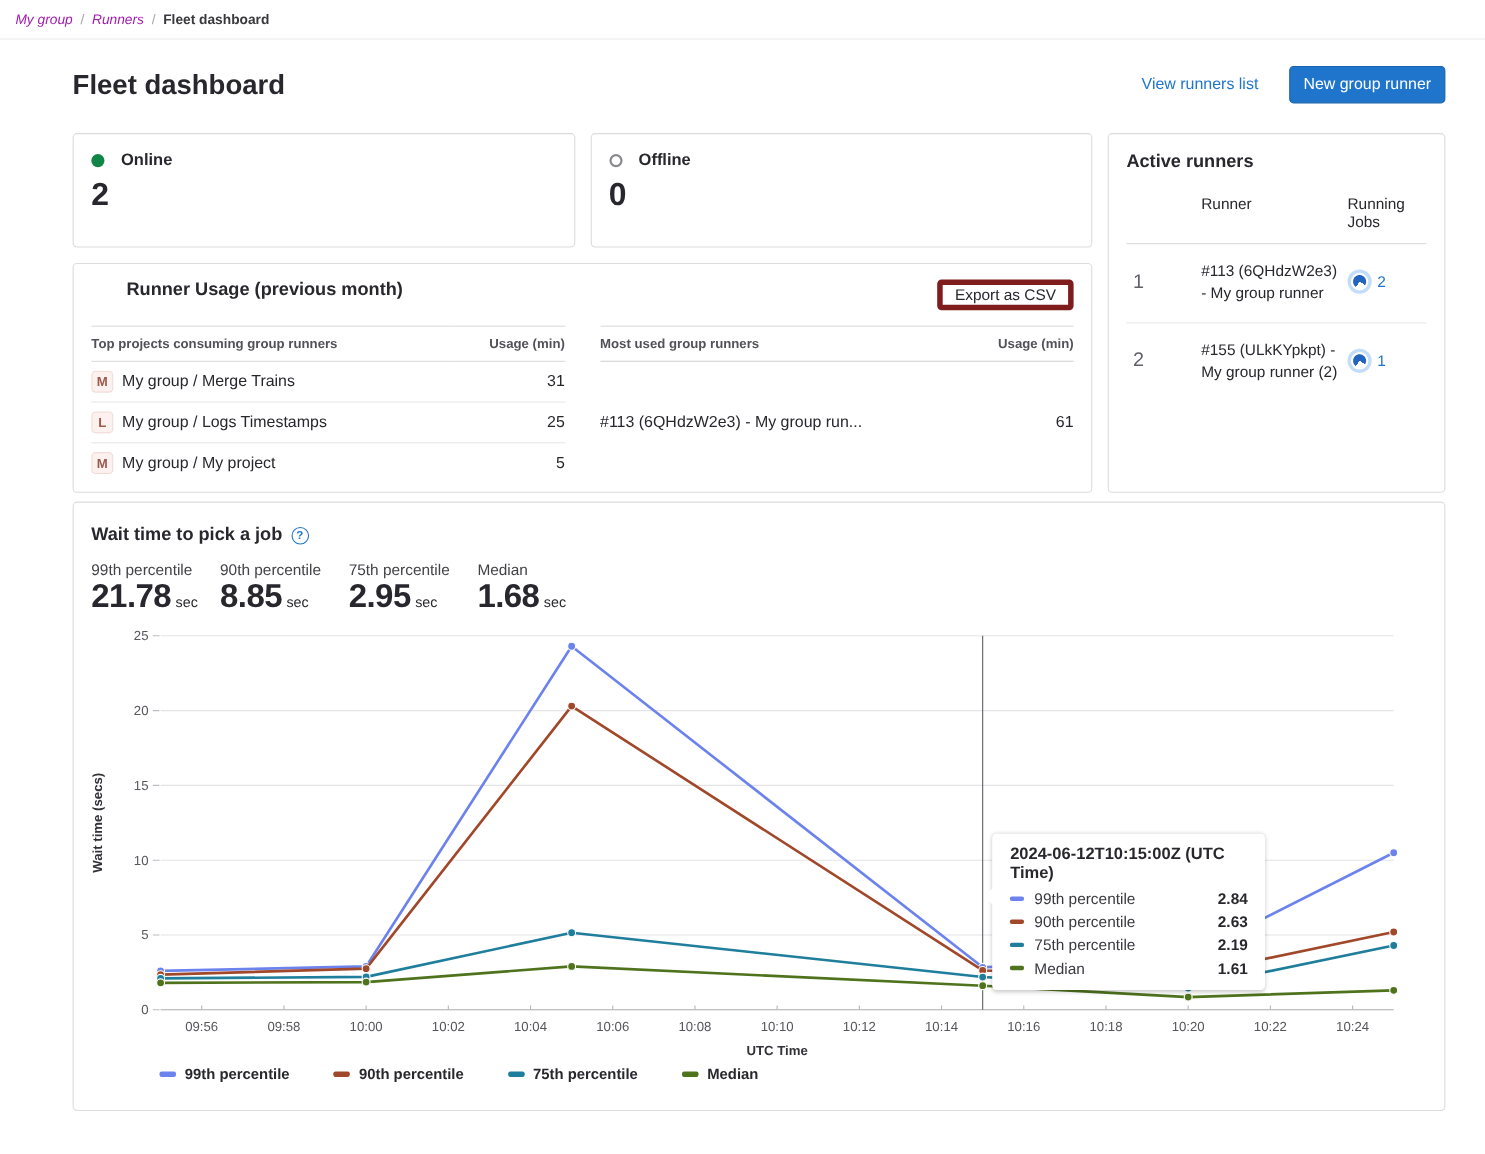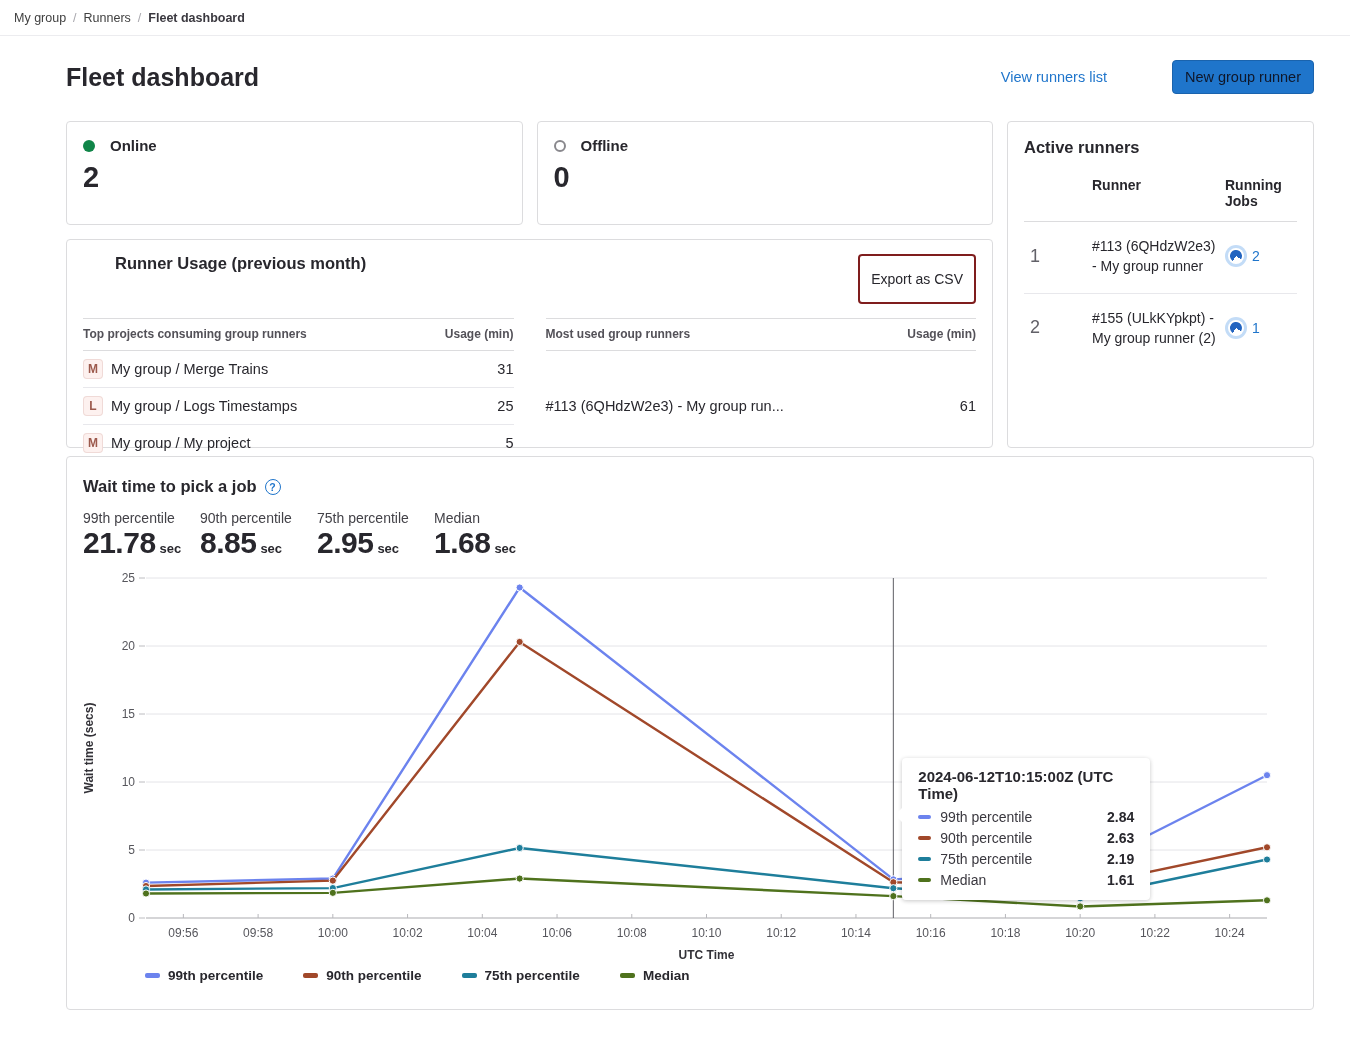--- a/index.html
+++ b/index.html
@@ -1,82 +1,82 @@
 <!DOCTYPE html>
 <html><head>
 <meta charset="utf-8">
 <style>
   * { box-sizing: border-box; margin: 0; padding: 0; }
   html,body { background:#fff; font-family:"Liberation Sans", sans-serif; color:#28272d; }
   body { width:1350px; }
 
   
   .breadcrumb-bar { padding:11px 16px 10px 14px; border-bottom:1px solid #ececef; font-size:12.5px; color:#3a383f; display:flex; align-items:center; gap:7px; }
-  .breadcrumb-bar a { color:#404040; text-decoration:none; cursor:pointer; }
+  .breadcrumb-bar a { color:#a21caf; text-decoration:none; cursor:pointer;font-style:italic; }
   .breadcrumb-sep { color:#a8a7ad; }
   .breadcrumb-current { font-weight:700; }
 
   main { margin:0 36px 0 66px; }
 
   
   .page-header { display:flex; align-items:center; justify-content:space-between; margin-top:24px; }
   .page-title { font-size:25px; font-weight:600; color:#28272d; }
   .header-actions { display:flex; align-items:center; gap:28px; }
   .link-btn { color:#1f75cb; font-size:14.5px; text-decoration:none; cursor:pointer; }
-  .primary-btn { background:#1f75cb; color:#0f172a; border:1px solid #1a63ad; border-radius:4px; padding:8px 12px; font-size:14.5px; font-weight:400; cursor:pointer; font-family:inherit;margin-left:37px; }
+  .primary-btn { background:#1f75cb; color:#ffffff; border:1px solid #1a63ad; border-radius:4px; padding:8px 12px; font-size:14.5px; font-weight:400; cursor:pointer; font-family:inherit; }
   .page-desc { margin-top:22px; font-size:14.5px; color:#28272d; }
 
   
   .cards-grid { display:grid; grid-template-columns:1fr 1fr 307px; grid-template-rows:104px 209px; gap:14px; margin-top:27px; }
   .panel { background:#fff; border:1px solid #dcdcde; border-radius:4px; }
   .status-card { padding:15px 16px; }
   .status-label-row { display:flex; align-items:center; gap:15px; font-size:15px; font-weight:700; }
   .dot-online { width:12px; height:12px; border-radius:50%; background:#108548; }
   .dot-offline { width:12px; height:12px; border-radius:50%; border:2px solid #89888d; background:#fff; }
   .status-count { font-size:29px; font-weight:700; margin-top:9px; line-height:1; }
 
   
   .active-runners { grid-column:3; grid-row:1 / 3; padding:16px; }
   .panel-title { font-size:16.5px; font-weight:700; color:#28272d; }
   .ar-table { margin-top:20px; }
   .ar-header, .ar-row { display:grid; grid-template-columns:60px 1fr 72px; column-gap:8px; }
-  .ar-header { font-size:14px; font-weight:700; padding-bottom:12px; border-bottom:1px solid #dcdcde; }
+  .ar-header { font-size:14px; font-weight:400; padding-bottom:12px; border-bottom:1px solid #dcdcde; }
   .ar-row { padding:14px 0 16px; border-bottom:1px solid #e8e8ec; align-items:center; }
   .ar-row:last-child { border-bottom:none; }
   .ar-index { font-size:18px; color:#626168; padding-left:6px; }
   .ar-name { font-size:14px; color:#28272d; line-height:1.45; }
   .ar-jobs { display:flex; align-items:center; gap:5px; }
   .run-icon { width:22px; height:22px; border-radius:50%; background:#c3dcf7; position:relative; flex:none; }
   .run-icon::before { content:""; position:absolute; inset:3px; border-radius:50%; background:#fff; }
   .run-icon::after { content:""; position:absolute; inset:5px; border-radius:50%;
       background:conic-gradient(#2264c0 0 268deg, transparent 268deg 360deg); transform:rotate(215deg); }
   .ar-jobs-count { color:#1f75cb; font-size:14px; }
 
   
   .runner-usage { grid-column:1 / 3; grid-row:2; padding:14px 16px; }
   .ru-header { display:flex; align-items:flex-start; justify-content:space-between;margin-left:32px; }
-  .secondary-btn { background:#fff; border:2px solid #7f1d1d; border-radius:4px; color:#28272d; font-size:14px; padding:15px 11px; cursor:pointer; font-family:inherit; }
+  .secondary-btn { background:#fff; border:5px solid #7f1d1d; border-radius:4px; color:#28272d; font-size:14px; padding:1px 11px; cursor:pointer; font-family:inherit; }
   .ru-tables { display:grid; grid-template-columns:1fr 1fr; column-gap:32px; margin-top:14px; }
   .u-table { width:100%; border-collapse:collapse; }
   .u-table th { font-size:12px; font-weight:700; color:#535158; text-align:left; padding:8px 0 9px; border-top:1px solid #dcdcde; border-bottom:1px solid #dcdcde; }
   .u-table th.num, .u-table td.num { text-align:right; }
   .u-table td { font-size:14.5px; color:#28272d; padding:8px 0; border-bottom:1px solid #e8e8ec; }
   .u-table tr:last-child td { border-bottom:none; }
   .proj-cell { display:flex; align-items:center; gap:8px; }
   .proj-avatar { width:20px; height:20px; border-radius:4px; background:#fdf1ef; border:1px solid rgba(150,60,40,0.12); color:#9c5a4d; font-size:12px; font-weight:700; display:flex; align-items:center; justify-content:center; flex:none; }
 
   
   .wait-panel { margin-top:8px; height:554px; padding:20px 16px 16px; }
   .wt-title-row { display:flex; align-items:center; gap:8px; }
   .help-icon { width:16px; height:16px; border-radius:50%; border:1.5px solid #1f75cb; color:#1f75cb; font-size:10.5px; font-weight:700; display:flex; align-items:center; justify-content:center; cursor:pointer; }
   .stats-row { display:flex; gap:17px; margin-top:14px; }
   .stat { min-width:100px; }
   .stat-label { font-size:14px; color:#434248; }
   .stat-value { font-size:30px; font-weight:700; color:#28272d; letter-spacing:-0.5px; margin-top:2px; line-height:1; }
-  .stat-unit { font-size:13px; font-weight:700; letter-spacing:0; margin-left:4px; }
+  .stat-unit { font-size:13px; font-weight:400; letter-spacing:0; margin-left:4px; }
 
   .chart-wrap { position:relative; margin-top:12px; }
   .chart-tooltip { position:absolute; width:248px; background:#fff; border-radius:4px;
       box-shadow:0 1px 4px rgba(0,0,0,0.22); padding:10px 16px 12px; z-index:5; }
   .chart-tooltip::before { content:""; position:absolute; left:-5px; top:52px; width:10px; height:10px; background:#fff; transform:rotate(45deg); }
   .tt-title { font-size:15px; font-weight:700; margin-bottom:7px; }
   .tt-row { display:flex; align-items:center; gap:9px; margin-top:5px; font-size:14px; color:#3a383f; }
   .tt-marker { width:13px; height:4px; border-radius:2px; flex:none; }
   .tt-value { margin-left:auto; font-weight:700; color:#28272d; }
 

